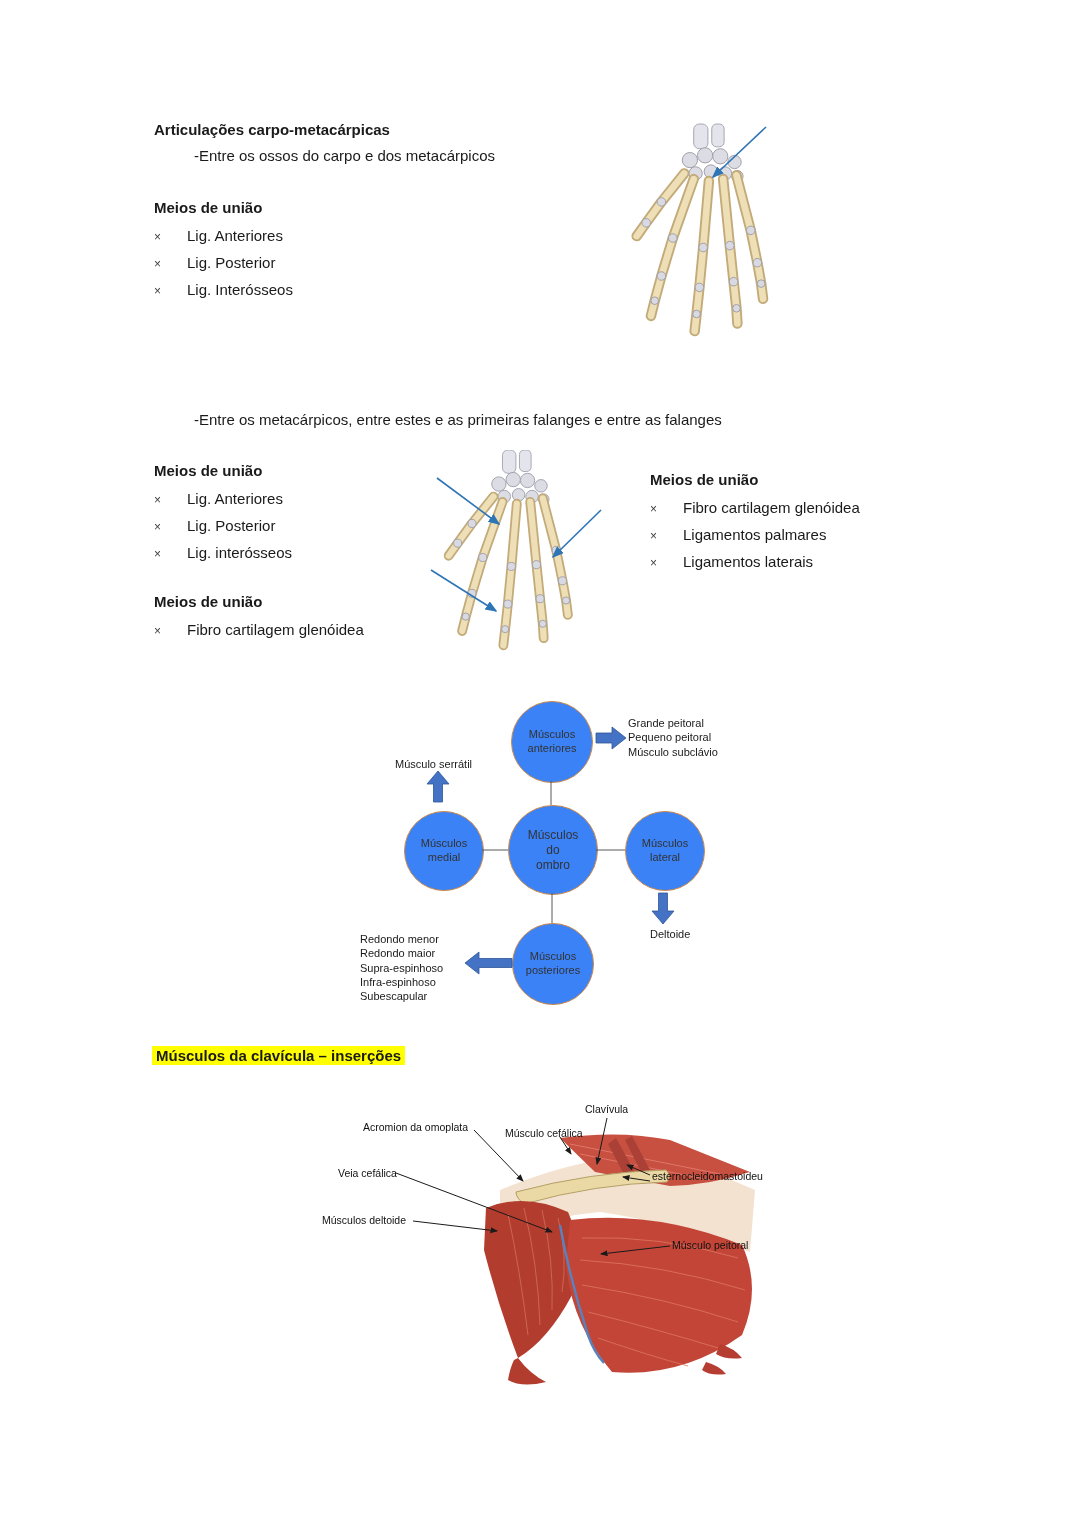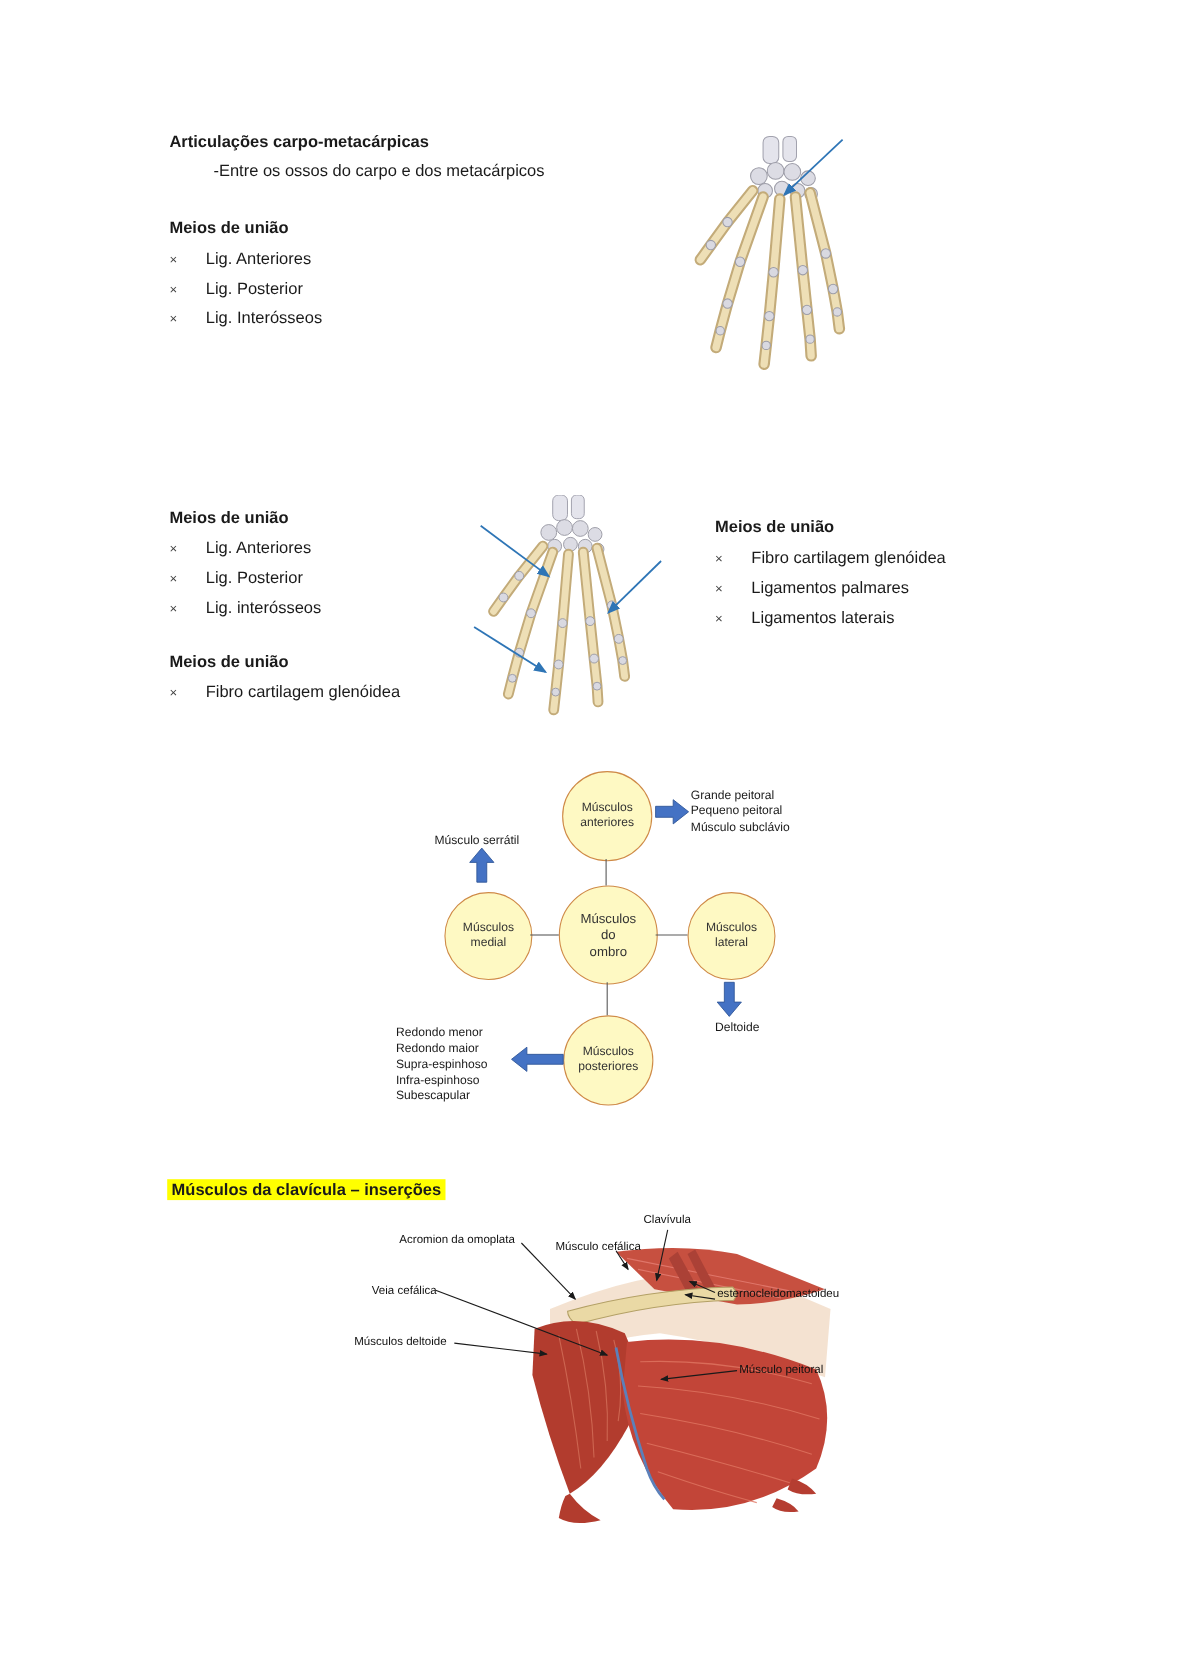--- a/index.html
+++ b/index.html
@@ -5,21 +5,21 @@
   html,body{margin:0;padding:0;background:#fff;}
   .page{position:relative;width:888px;height:1526px;background:#ffffff;
         font-family:"Liberation Sans",sans-serif;color:#1a1a1a;overflow:hidden;}
   .h{position:absolute;font-weight:bold;font-size:15px;line-height:1.2;}
   .t{position:absolute;font-size:15px;line-height:1.2;margin-left:40px;}
   .lrow{position:absolute;display:flex;align-items:baseline;}
   .mark{width:33px;font-size:12px;color:#404040;}
   .lbl{font-size:15px;}
   .dlabel{position:absolute;font-size:11px;line-height:1.3;color:#1a1a1a;}
   .prelines{white-space:pre-line;}
-  .node{position:absolute;border-radius:50%;background:#fef9c3;border:1px solid #cf8a47;
+  .node{position:absolute;border-radius:50%;background:#3b82f6;border:1px solid #cf8a47;
         display:flex;align-items:center;justify-content:center;text-align:center;
         font-size:11px;color:#333;line-height:1.25;z-index:2;white-space:pre-line;}
   .flabel{position:absolute;font-size:10.5px;color:#111;z-index:4;white-space:nowrap;}
   .hl{position:absolute;font-weight:bold;font-size:15px;background:#ffff00;padding:1px 4px;}
   svg.overlay{position:absolute;left:0;top:0;z-index:3;pointer-events:none;}
   svg.fig{position:absolute;z-index:1;}
 </style>
 </head>
 <body>
 
@@ -85,20 +85,21 @@
         <circle cx="89" cy="200" r="4"></circle>
       <circle cx="124" cy="128" r="4.5"></circle>
         <circle cx="128" cy="166" r="4.5"></circle>
         <circle cx="131" cy="194" r="4"></circle>
       <circle cx="146" cy="112" r="4.5"></circle>
         <circle cx="153" cy="146" r="4.5"></circle>
         <circle cx="157" cy="168" r="4"></circle>
     </g>
   </svg>
 
+  <div class="t" style="left:154px;top:411px">-Entre os metacárpicos, entre estes e as primeiras falanges e entre as falanges</div>
 
   <div class="h" style="left:154px;top:462px">Meios de união</div>
   <div class="lrow" style="left:154px;top:490px">
     <span class="mark">×</span>
     <span class="lbl">Lig. Anteriores</span>
   </div>
   <div class="lrow" style="left:154px;top:517px">
     <span class="mark">×</span>
     <span class="lbl">Lig. Posterior</span>
   </div>
@@ -192,21 +193,21 @@
   <div class="node" style="left:404px;top:811px;width:78px;height:78px">Músculos
 medial</div>
   <div class="node" style="left:508px;top:805px;width:88px;height:88px;font-size:12px">Músculos
 do
 ombro</div>
   <div class="node" style="left:625px;top:811px;width:78px;height:78px">Músculos
 lateral</div>
   <div class="node" style="left:512px;top:923px;width:80px;height:80px">Músculos
 posteriores</div>
 
-  <div class="hl" style="left:152px;top:1072px">Músculos da clavícula – inserções</div>
+  <div class="hl" style="left:152px;top:1046px">Músculos da clavícula – inserções</div>
 
   <svg class="fig" style="left:420px;top:1130px" width="350" height="260" viewBox="0 0 350 260">
     <path d="M80,60 Q180,18 260,28 L335,60 L330,122 Q250,92 180,82 Q120,87 80,112 Z" fill="#f2ddc9" opacity="0.85"></path>
     <path d="M140,8 Q200,0 250,10 L330,42 Q290,55 250,56 L175,42 Z" fill="#c75040"></path>
     <path d="M150,14 L300,44" stroke="#e0766a" stroke-width="1" fill="none"></path>
     <path d="M160,24 L290,50" stroke="#e0766a" stroke-width="1" fill="none"></path>
     <g>
       <path d="M196,8 L216,44 L206,48 L188,14 Z" fill="#ab4136"></path>
       <path d="M212,6 L230,40 L222,44 L205,10 Z" fill="#ab4136"></path>
     </g>

